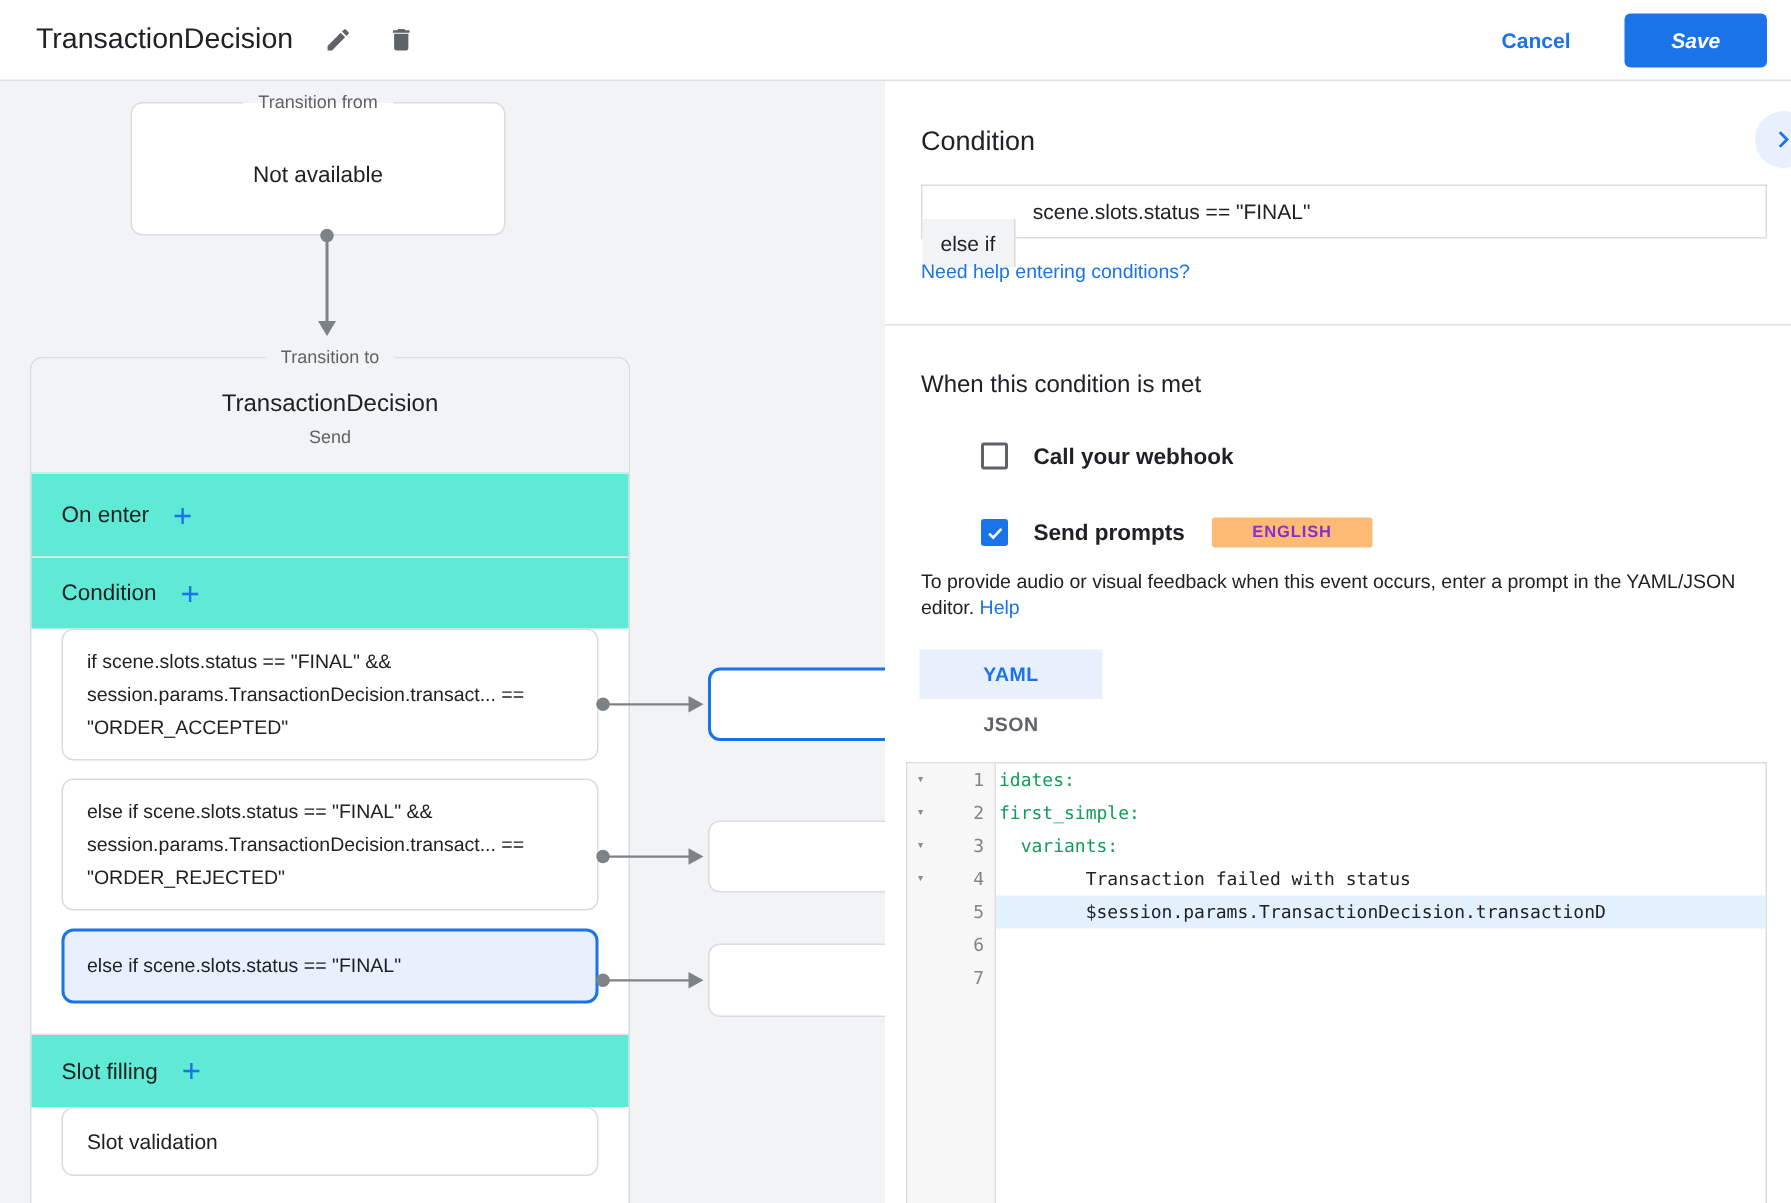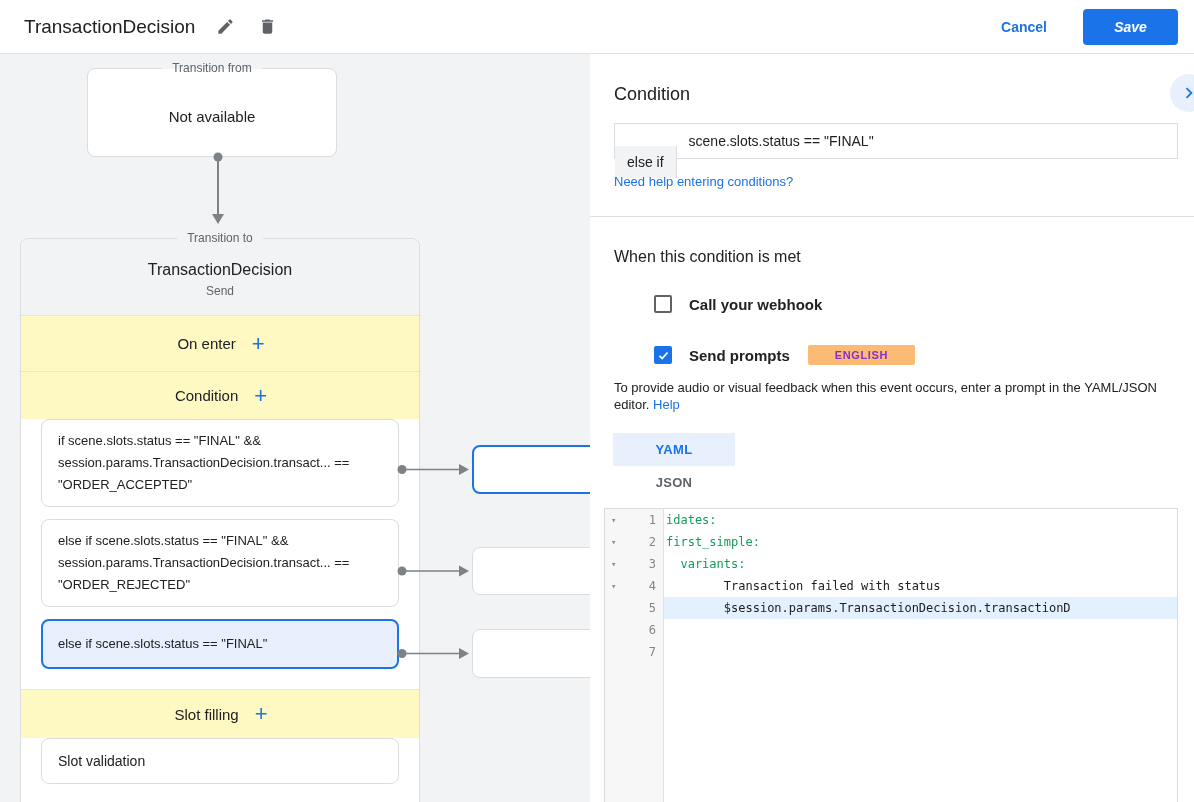--- a/index.html
+++ b/index.html
@@ -31,22 +31,22 @@
   .legend-gray { background:#f1f3f4; }
 
   .tfrom { left:87px; top:14px; width:250px; height:89px; text-align:center; }
   .tfrom .na { margin-top:39px; font-size:15px; color:#202124; }
 
   .tto { left:20px; top:184px; width:400px; height:640px; }
   .tto-header { background:#f1f3f4; border-radius:8px 8px 0 0; text-align:center; padding:22px 0 17px; }
   .tto-header .scene-name { font-size:16px; color:#202124; }
   .tto-header .scene-type { font-size:12px; color:#5f6368; margin-top:5px; }
 
-  .sect-row { display:flex; align-items:center; justify-content:center;
-    height:56px; padding:0 18px 0 20px; border-top:1px solid #e3e5e8; background:#fef9c3;gap:16px; }
+  .sect-row { display:flex; align-items:center; justify-content:flex-start;
+    height:56px; padding:0 18px 0 20px; border-top:1px solid #e3e5e8; background:#5eead4;gap:16px; }
   .sect-row.small { height:48px; border-top:none; }
   .sect-label { font-size:15px; color:#202124; }
   .plus { color:#1a73e8; font-size:22px; font-weight:400; line-height:20px; cursor:pointer; }
   .divider-line { border-top:1px solid #e3e5e8; }
 
   .cond-card { margin:0 20px 12px 20px; background:#fff; border:1px solid #dadce0;
     border-radius:8px; padding:10px 16px; font-size:13px; line-height:22px; color:#202124;
     cursor:pointer; }
   .cond-card.selected { background:#e8f0fe; border:2px solid #1a73e8; padding:12px 15px; margin-bottom:20px; }
   .sv-card { margin:0 20px; background:#fff; border:1px solid #dadce0; border-radius:8px;

